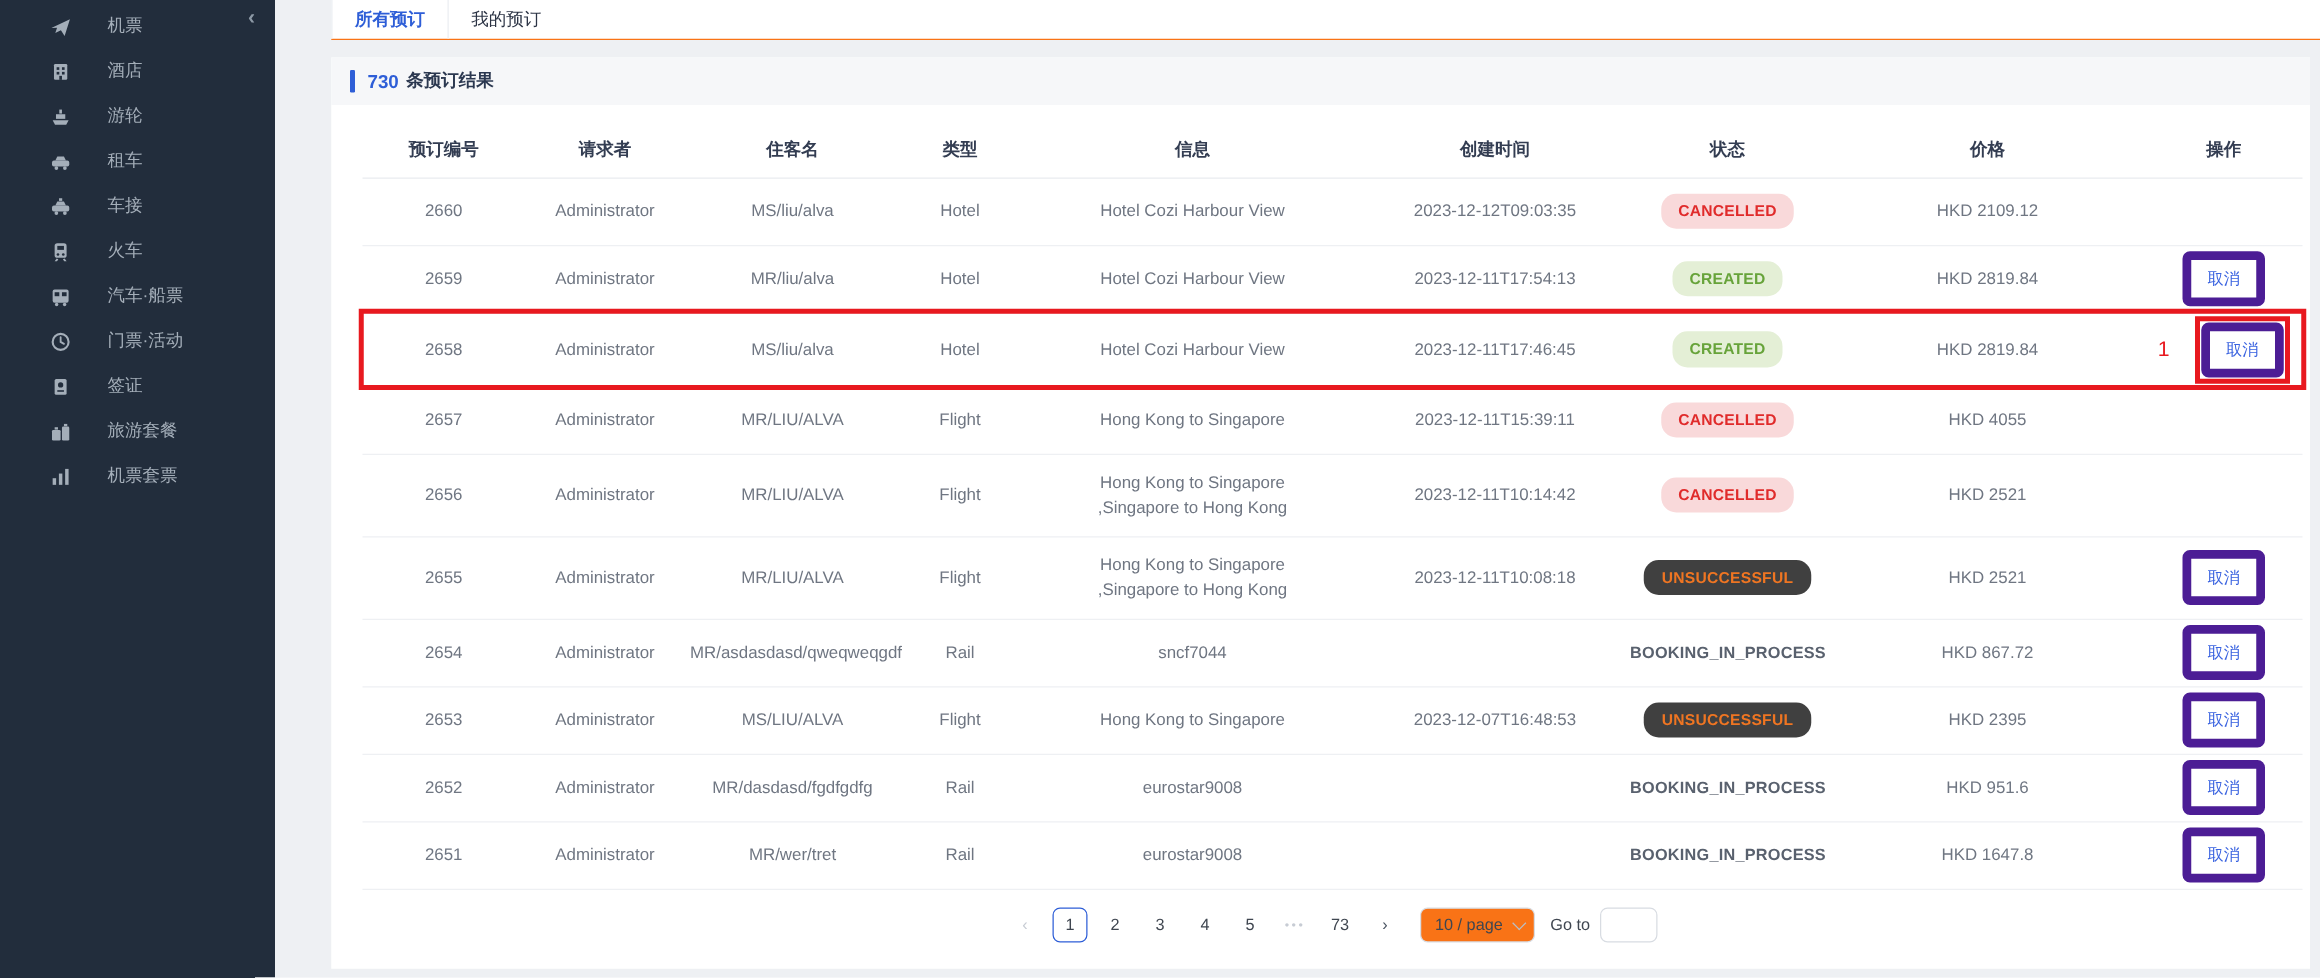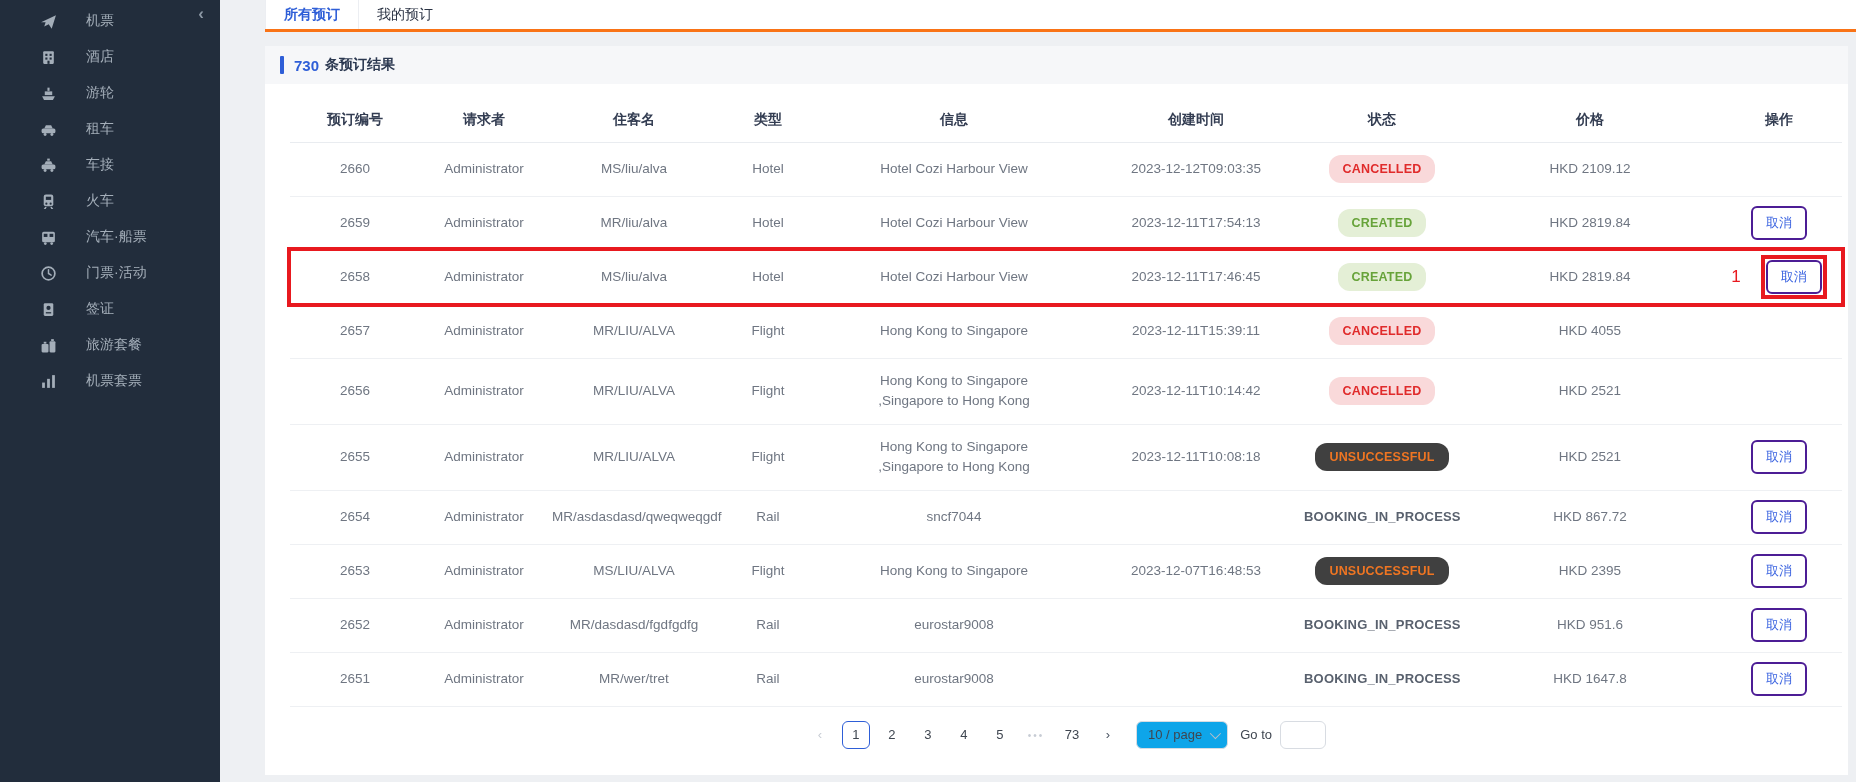--- a/index.html
+++ b/index.html
@@ -26,21 +26,21 @@
     display:flex; align-items:center; height:36px;
     padding-left:40px; cursor:pointer;
     color:#a4aeb9; font-size:14px;gap:16px;
   }
   .nav-item .ic { width:17px; height:17px; margin-right:13px; flex:0 0 17px; display:inline-flex; }
   .nav-item .ic svg { width:17px; height:17px; }
   
   .main { position:absolute; left:220px; top:0; right:0; bottom:0; background:#eef0f3; }
   .tabstrip {
     position:absolute; left:45px; top:0; right:0; height:32px;
-    background:#ffffff; border-bottom:3px solid #f97316;
+    background:#ffffff; border-bottom:1px solid #f97316;
     display:flex; align-items:stretch;
   }
   .tab {
     padding:0 18px; display:flex; align-items:center;
     font-size:14px; color:#2b3344; cursor:pointer; position:relative;
   }
   .tab.active { color:#2e5ed7; font-weight:bold; border-right:1px solid #eceef2; border-left:1px solid #eceef2; }
   
   .card {
     position:absolute; left:45px; top:46px; right:8px; bottom:7px;
@@ -67,21 +67,21 @@
   tr.two-line td { height:66px; }
   .badge {
     display:inline-block; padding:5px 14px; border-radius:12px;
     font-size:12.5px; font-weight:bold; letter-spacing:.2px; white-space:nowrap;
   }
   .badge.cancelled { background:#f9d9da; color:#e02b2b; }
   .badge.created { background:#e4efd6; color:#67a33a; }
   .badge.unsuccessful { background:#404040; color:#ef7522; }
   .status-plain { color:#59616e; font-weight:bold; font-size:13px; letter-spacing:.2px; }
   .cancel-btn {
-    background:#fff; border:2px solid #4c1d95; color:#3a63e0;
+    background:#fff; border:7px solid #4c1d95; color:#3a63e0;
     border-radius:6px; font-size:13px; padding:6px 13px; cursor:pointer;
     font-family:inherit; white-space:nowrap;
   }
   
   tr.highlighted { outline:4px solid #e8191f; outline-offset:-1px; }
   .red-box { display:inline-block; border:4px solid #e8191f; padding:1px; }
   .marker { color:#e8191f; font-size:17px; margin-right:20px; vertical-align:middle; }
   
   .pagination {
     margin-top:12px; display:flex; align-items:center; justify-content:center;
@@ -90,21 +90,21 @@
   .pg {
     min-width:28px; height:28px; line-height:26px; text-align:center;
     font-size:13px; color:#3f4650; border-radius:6px; cursor:pointer;
     border:1px solid transparent;
   }
   .pg.active { border-color:#2e5ed7; background:#fff; }
   .pg.arrow-prev { color:#c7ccd4; }
   .pg.arrow-next { color:#4b5563; }
   .pg.dots { color:#c7ccd4; font-size:10px; letter-spacing:2px; line-height:28px; cursor:default; }
   .page-size {
-    height:28px; border:1px solid #d8dce2; border-radius:6px; background:#0ea5e9;
+    height:28px; border:1px solid #d8dce2; border-radius:6px; background:#f97316;
     display:flex; align-items:center; padding:0 9px 0 11px; gap:8px;
     font-size:13px; color:#3f4650; cursor:pointer; margin-left:6px;
   }
   .chev-down {
     width:8px; height:8px; border-right:1.5px solid #b9bfc8; border-bottom:1.5px solid #b9bfc8;
     transform:rotate(45deg) translateY(-2px); display:inline-block;
   }
   .goto-label { font-size:13px; color:#3f4650; margin-left:4px; }
   .goto-input {
     width:46px; height:28px; border:1px solid #d8dce2; border-radius:6px;

